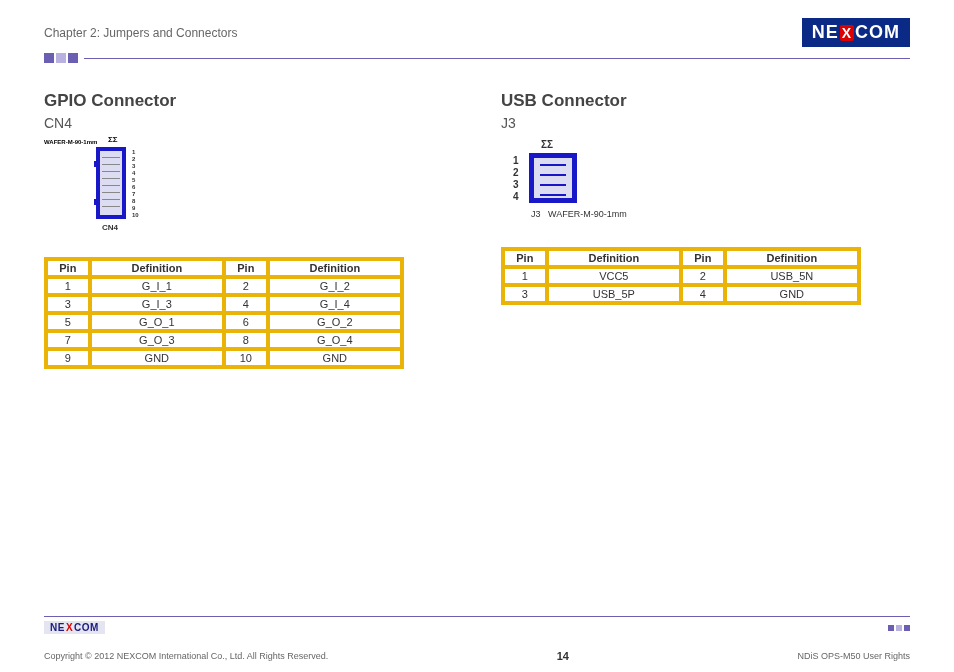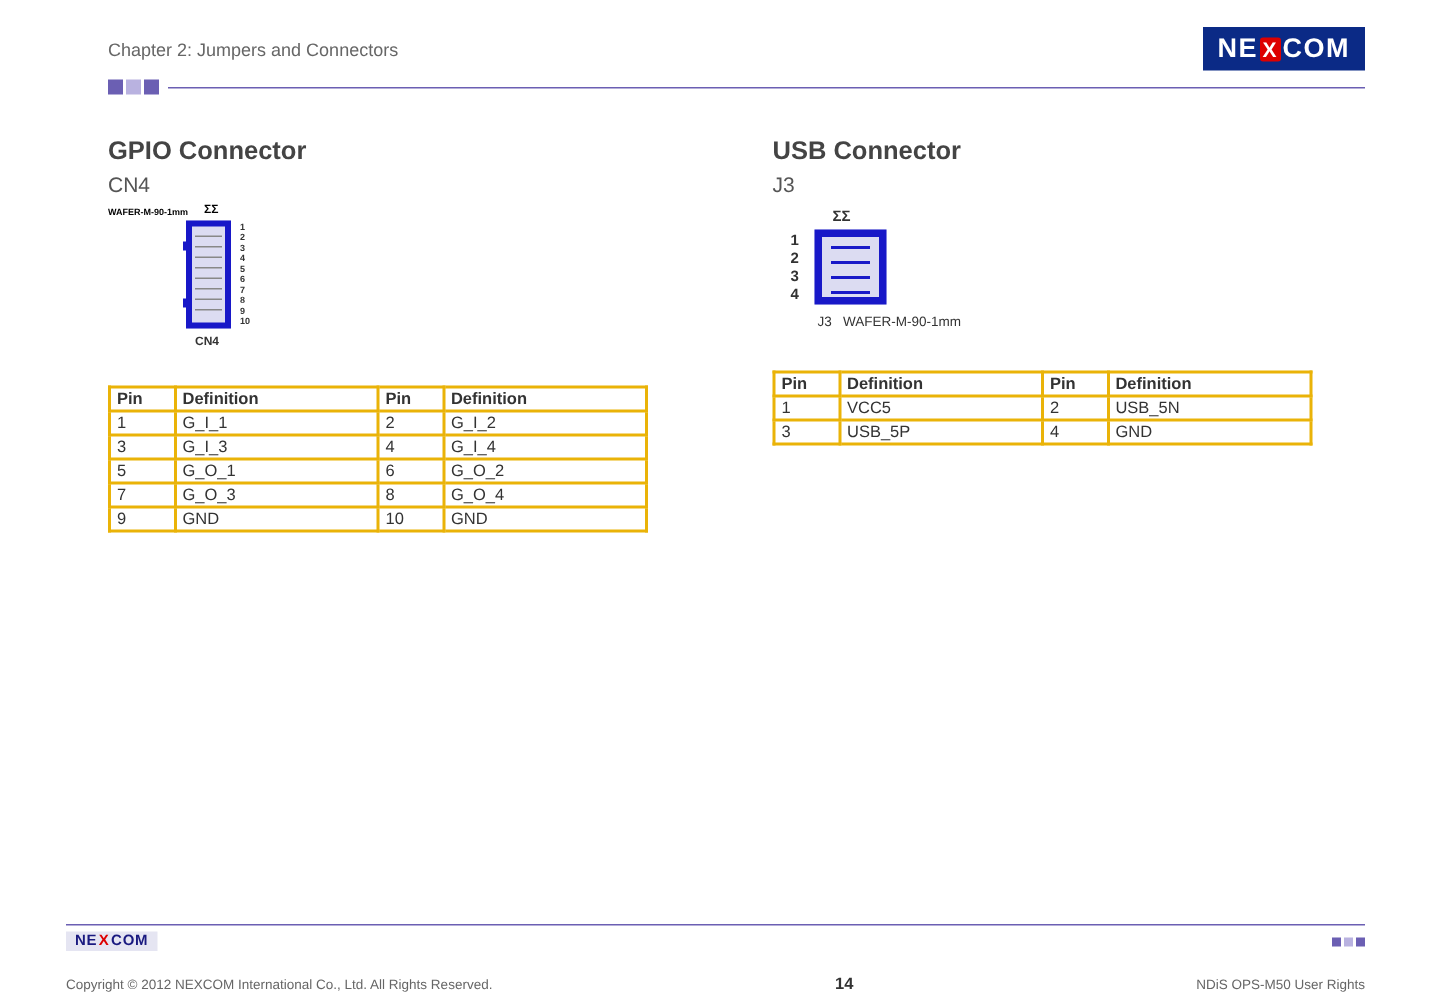--- a/index.html
+++ b/index.html
@@ -6,21 +6,20 @@
   body {
     width: 954px;
     height: 672px;
     font-family: "Segoe UI", Tahoma, sans-serif;
     background: #fff;
     color: #333;
     position: relative;
   }
   .page {
     padding: 18px 44px 0 44px;
-    margin-left: 28px;
   }
   .topbar {
     display: flex;
     justify-content: space-between;
     align-items: center;
     margin-bottom: 6px;
   }
   .chapter {
     font-size: 12px;
     color: #666;
@@ -155,23 +154,23 @@
     font-size:9px; font-weight:normal;
   }
 
   
   table.pin {
     border-collapse: collapse;
     width: 360px;
     font-size: 11px;
   }
   table.pin th, table.pin td {
-    border:2px solid #eab308;
+    border:4px solid #eab308;
     padding:1px 4px;
-    text-align:left;
+    text-align:center;
   }
   table.pin th { font-weight:bold; }
   .pincol { width:46px; }
   .defcol { width:146px; }
 
   
   .footer {
     position:absolute;
     left:0; right:0; bottom:10px;
     padding:0 44px;

